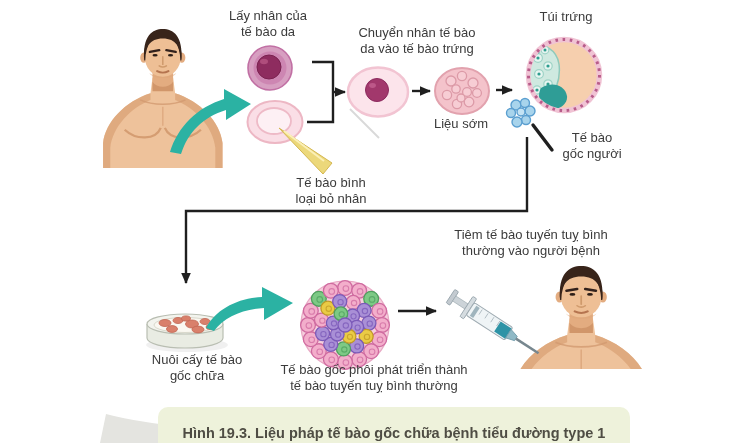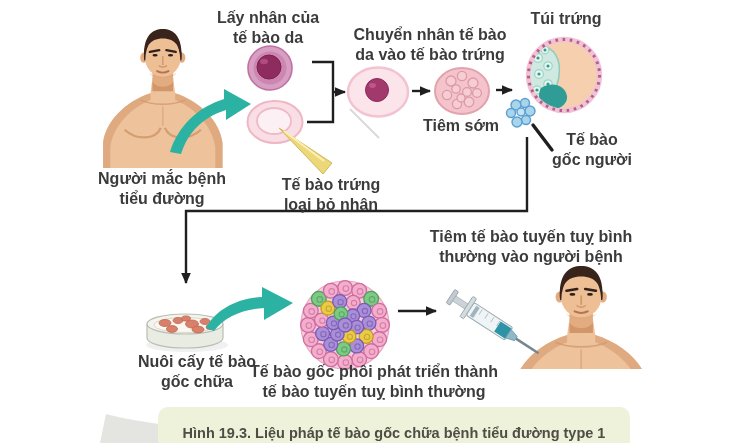--- a/index.html
+++ b/index.html
@@ -3,21 +3,21 @@
 <meta charset="utf-8">
 <style>
   html,body{margin:0;padding:0;background:#fff;}
   .canvas{
     position:relative;width:749px;height:443px;background:#ffffff;overflow:hidden;
     font-family:"Liberation Sans", sans-serif;
   }
   .art{position:absolute;left:0;top:0;}
   .lbl{
     position:absolute;transform:translateX(-50%);text-align:center;
-    white-space:pre-line;font-weight:bold;font-size:16px;line-height:1.25;
+    white-space:pre-line;font-weight:normal;font-size:13px;line-height:1.25;
     color:#3b3b3b;letter-spacing:0;
   }
   .caption-bar{
     position:absolute;left:158px;top:407px;width:472px;height:52px;
     background:#eef2db;border-radius:10px 10px 0 0;
     display:flex;align-items:center;justify-content:center;
   }
   .caption-text{
     font-weight:bold;font-size:14.5px;color:#4f4d44;white-space:nowrap;
   }
@@ -274,29 +274,27 @@
           <line x1="55" y1="6" x2="55" y2="12"></line>
     </g>
     <rect x="56" y="6" width="13" height="12" fill="#2d93a6"></rect>
     <polygon points="69,7 78,9.5 78,14.5 69,17" fill="#8fb9c6" stroke="#6d99a8" stroke-width="0.8"></polygon>
     <rect x="78" y="10.7" width="27" height="2.6" fill="#77878f"></rect>
   </g>
 </svg>
 
 <div class="lbl" style="left:268px; top:8px;">Lấy nhân của
 tế bào da</div>
-<div class="lbl" style="left:417px; top:25px;margin-left:13px;">Chuyển nhân tế bào
+<div class="lbl" style="left:417px; top:25px;">Chuyển nhân tế bào
 da vào tế bào trứng</div>
 <div class="lbl" style="left:566px; top:9px;">Túi trứng</div>
-<div class="lbl" style="left:461px; top:116px;">Tiêm sớm</div>
+<div class="lbl" style="left:461px; top:116px;">Liệu sớm</div>
 <div class="lbl" style="left:592px; top:130px;">Tế bào
 gốc người</div>
-<div class="lbl" style="left:162px; top:169px;">Người mắc bệnh
-tiểu đường</div>
-<div class="lbl" style="left:331px; top:175px;">Tế bào trứng
+<div class="lbl" style="left:331px; top:175px;">Tế bào bình
 loại bỏ nhân</div>
 <div class="lbl" style="left:197px; top:352px;">Nuôi cấy tế bào
 gốc chữa</div>
 <div class="lbl" style="left:374px; top:362px;">Tế bào gốc phôi phát triển thành
 tế bào tuyến tuỵ bình thường</div>
 <div class="lbl" style="left:531px; top:227px;">Tiêm tế bào tuyến tuỵ bình
 thường vào người bệnh</div>
 
 <div class="caption-bar">
   <span class="caption-text">Hình 19.3. Liệu pháp tế bào gốc chữa bệnh tiểu đường type 1</span>

